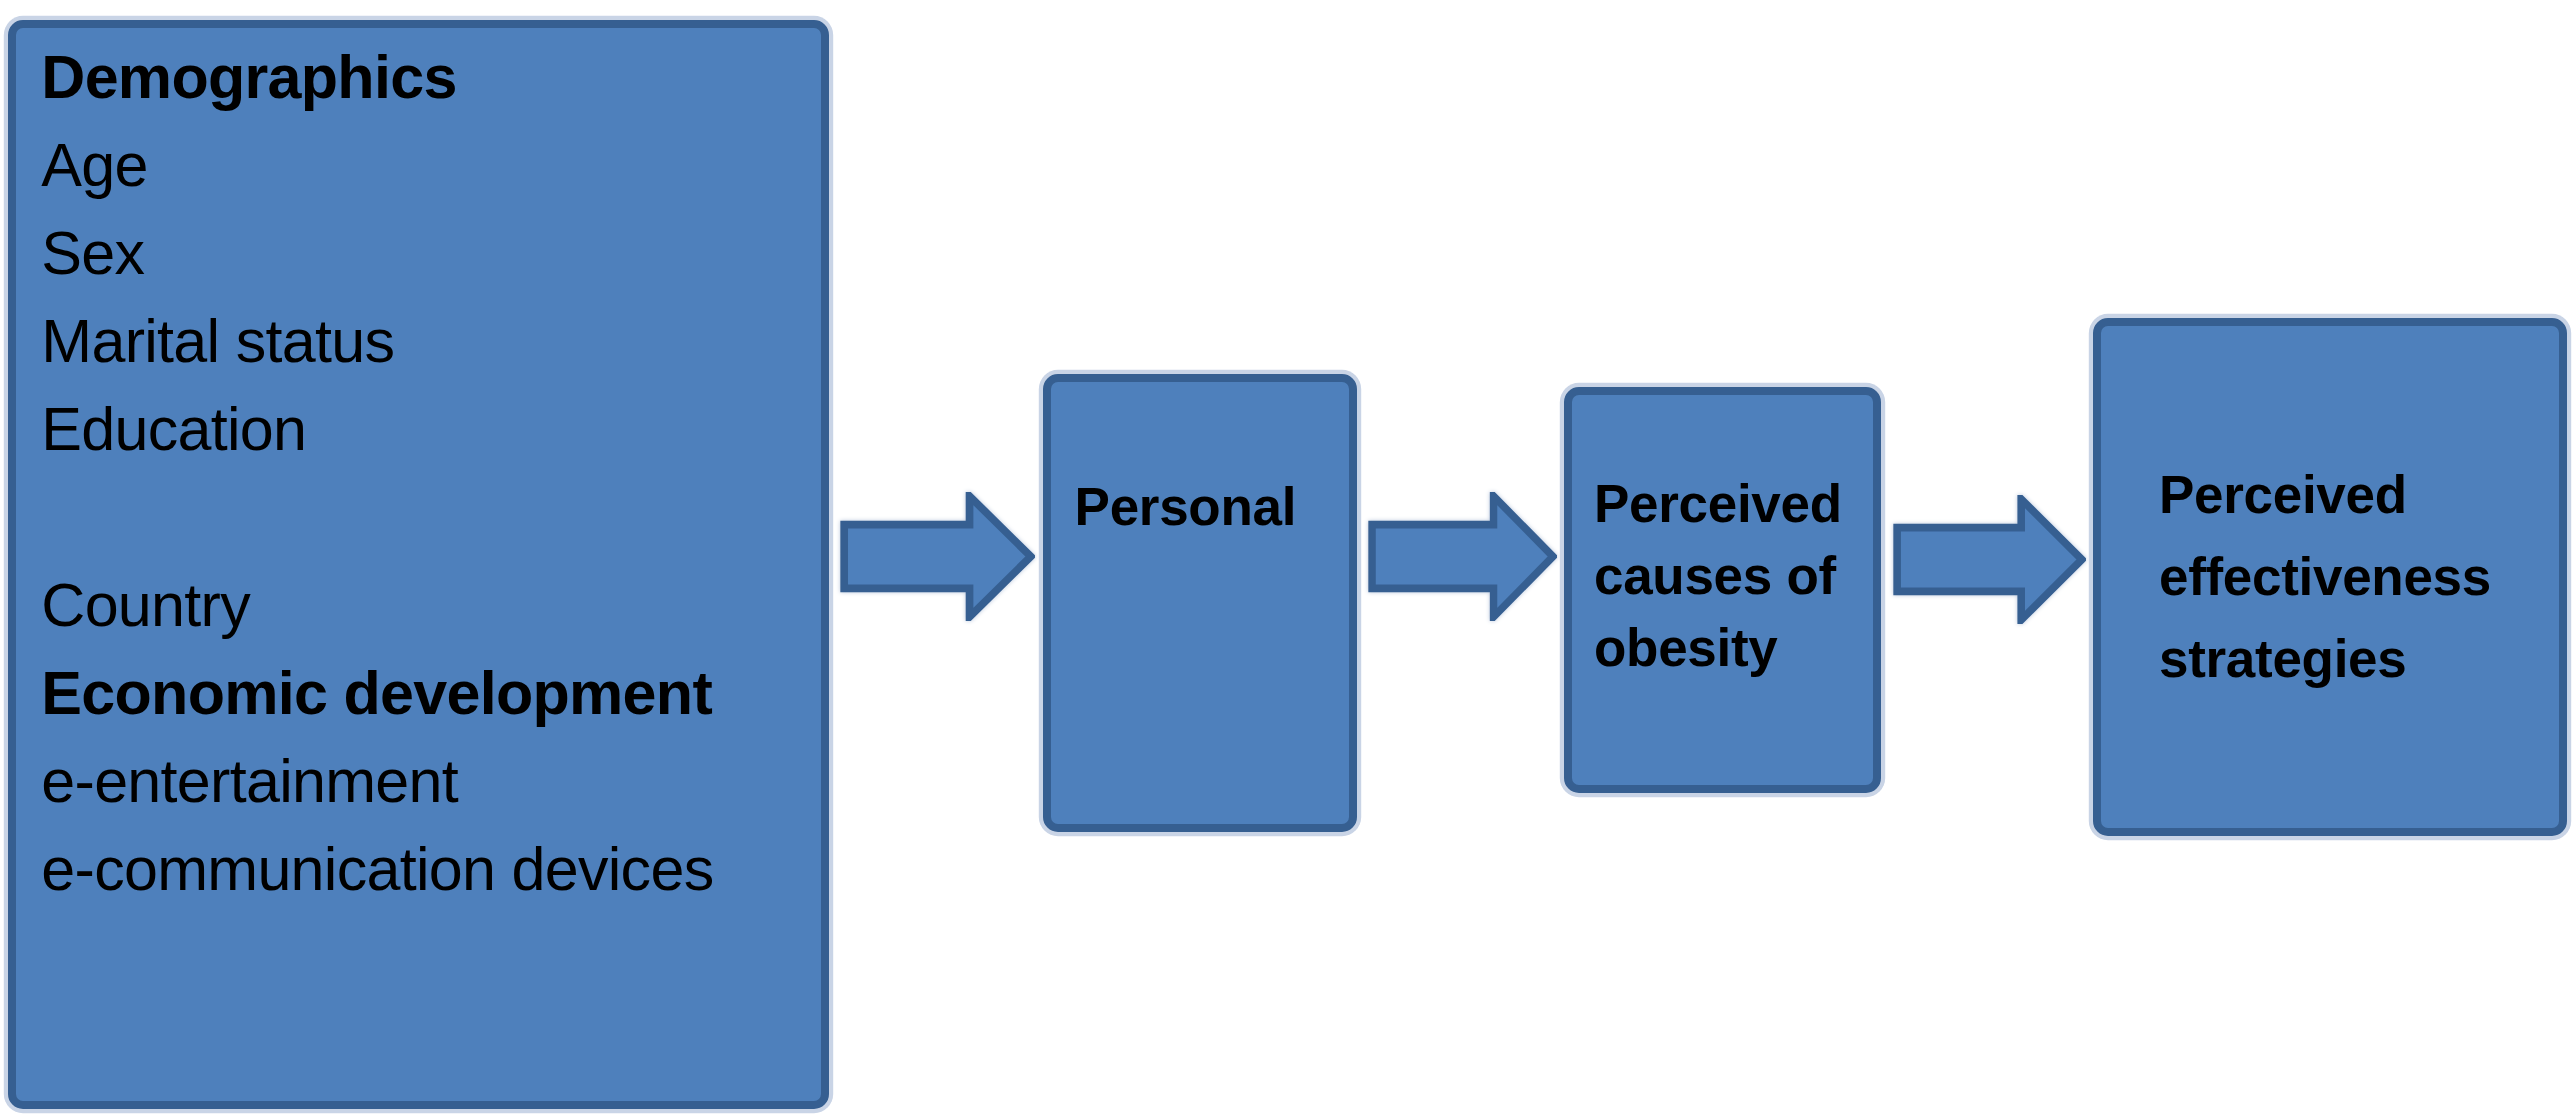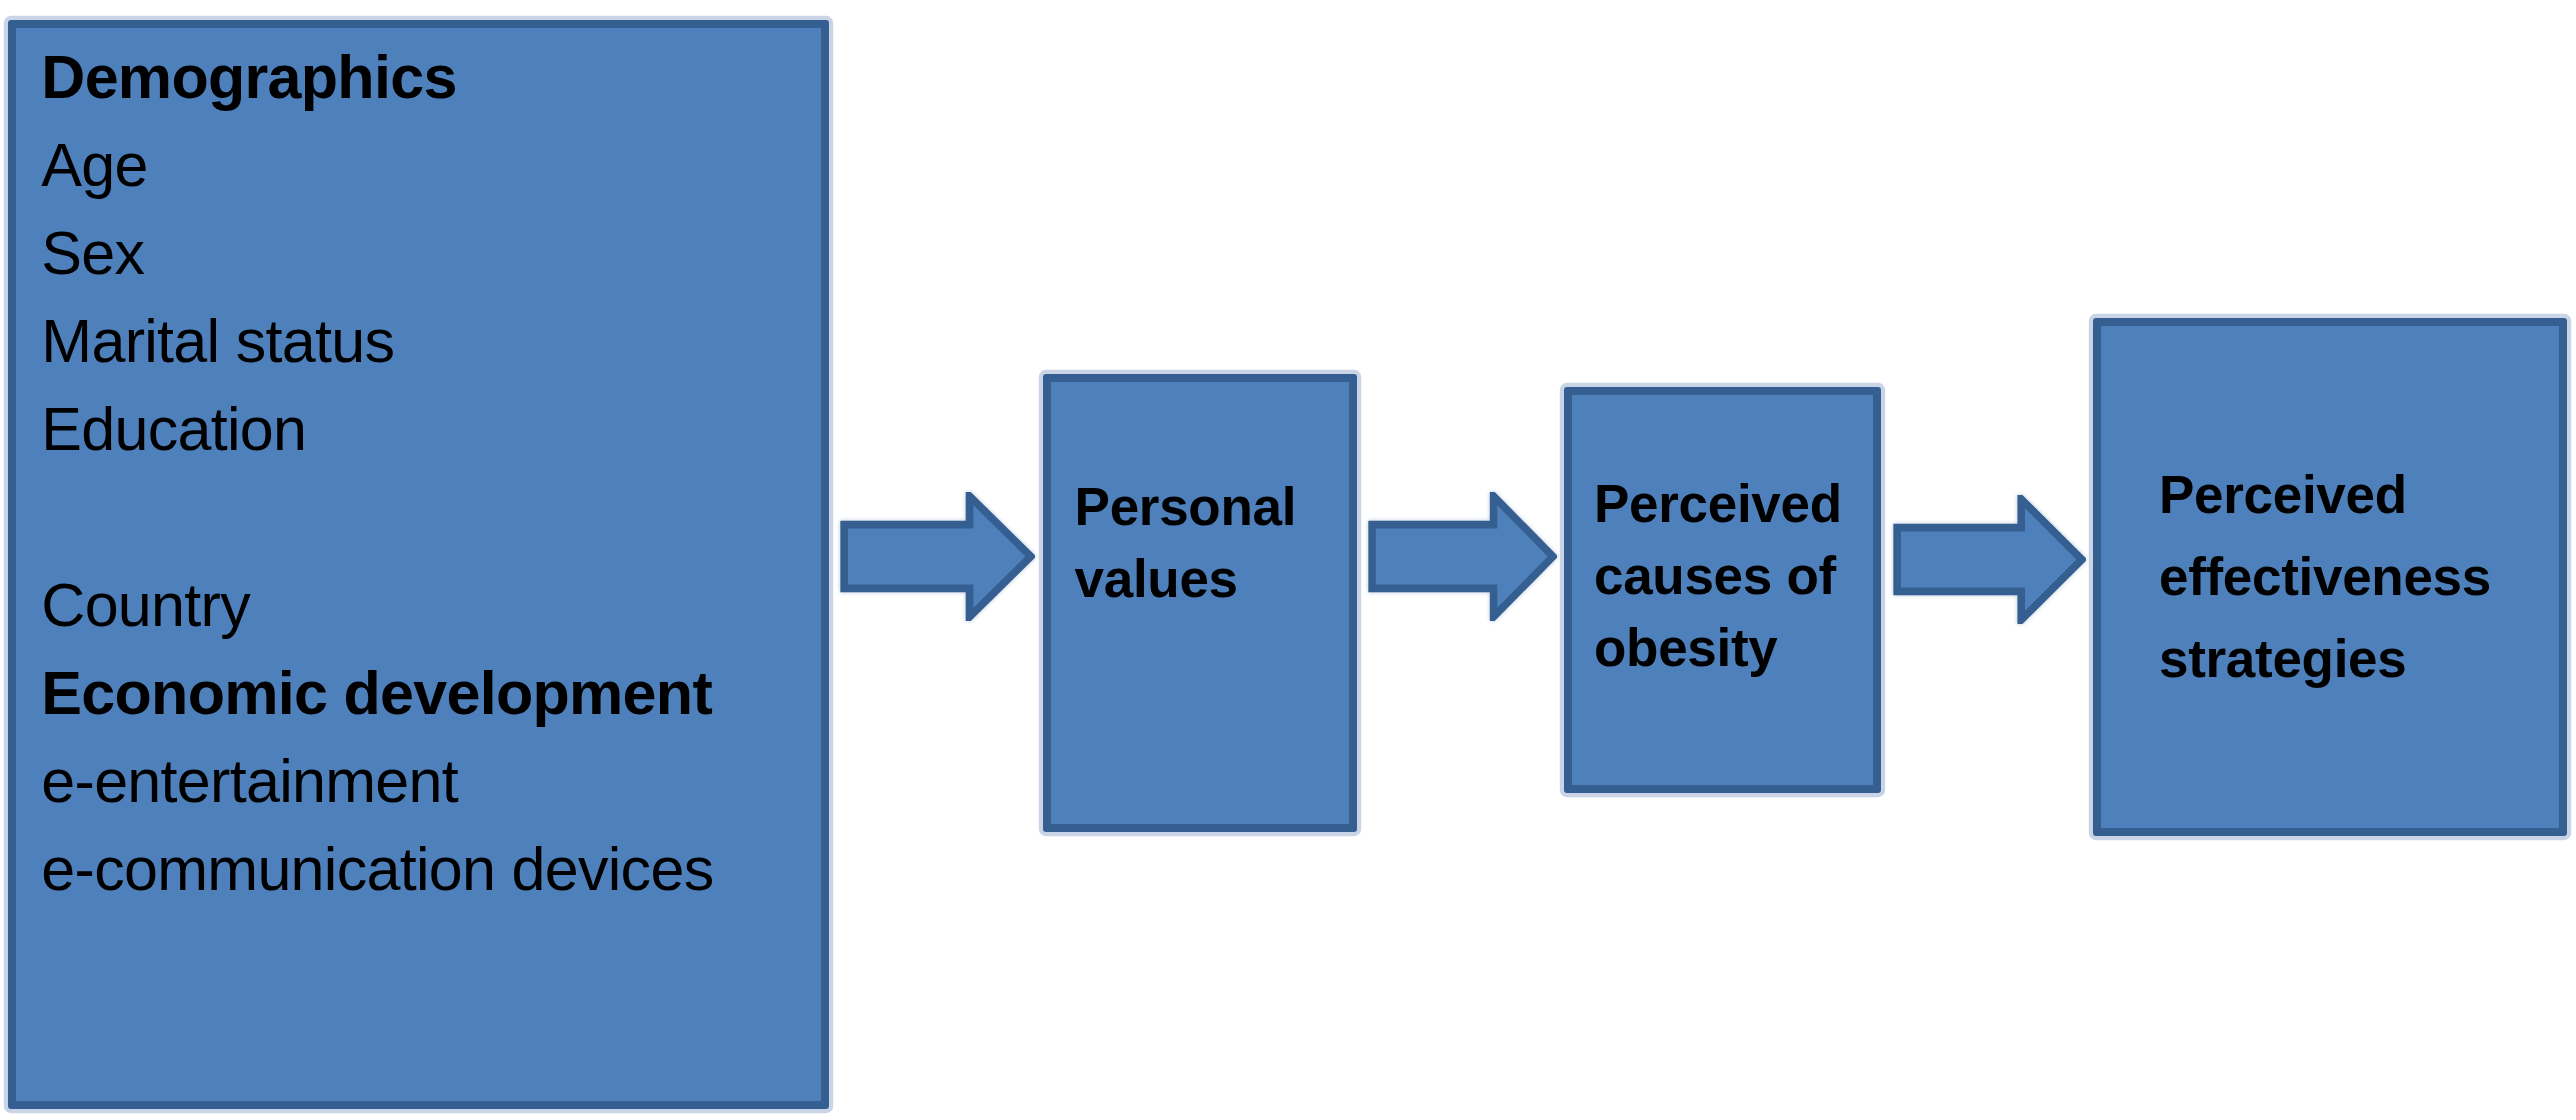--- a/index.html
+++ b/index.html
@@ -4,21 +4,21 @@
 <style>
   html,body{margin:0;padding:0;background:var(--background,#fff);}
   .canvas{
     position:relative;width:2576px;height:1120px;background:var(--background,#fff);
     font-family:"Liberation Sans",sans-serif;color:var(--text,#000);overflow:hidden;
   }
   .box{
     position:absolute;box-sizing:border-box;
     background:var(--box-fill,#4e80bc);
     border:8.3px solid var(--box-border,#365f91);
-    border-radius:3px;
+    border-radius:15px;
     box-shadow:0 0 0 4.2px var(--halo,#c9d4e6);
   }
   
   #box-left{left:8.3px;top:19.5px;width:821px;height:1089px;padding:5.6px 14px 0 25px;}
   .a-line{min-height:88px;line-height:88px;font-size:61px;letter-spacing:-0.7px;white-space:nowrap;}
   .a-line.bold{font-weight:bold;}
   
   .s-line{font-weight:bold;font-size:53px;line-height:72px;letter-spacing:-0.3px;white-space:nowrap;}
   #box-personal{left:1043px;top:374px;width:314px;height:458px;padding:89px 5.6px 0 23.6px;}
   #box-causes{left:1564px;top:387px;width:317px;height:406px;display:flex;flex-direction:column;
@@ -52,21 +52,20 @@
   </div>
 
   <div class="arrow" id="arrow-1">
     <svg viewBox="0 0 280 186" preserveAspectRatio="none" aria-hidden="true">
       <polygon points="6,47 186,47 186,6 274,93 186,180 186,139 6,139" fill="var(--box-fill,#4e80bc)" stroke="var(--box-border,#365f91)" stroke-width="11" stroke-linejoin="miter"></polygon>
     </svg>
   </div>
 
   <div class="box" id="box-personal">
     <div class="s-line">Personal</div>
-    <div class="s-line">values</div>
   </div>
 
   <div class="arrow" id="arrow-2">
     <svg viewBox="0 0 280 186" preserveAspectRatio="none" aria-hidden="true">
       <polygon points="6,47 186,47 186,6 274,93 186,180 186,139 6,139" fill="var(--box-fill,#4e80bc)" stroke="var(--box-border,#365f91)" stroke-width="11" stroke-linejoin="miter"></polygon>
     </svg>
   </div>
 
   <div class="box" id="box-causes">
     <div class="s-line">Perceived</div>

